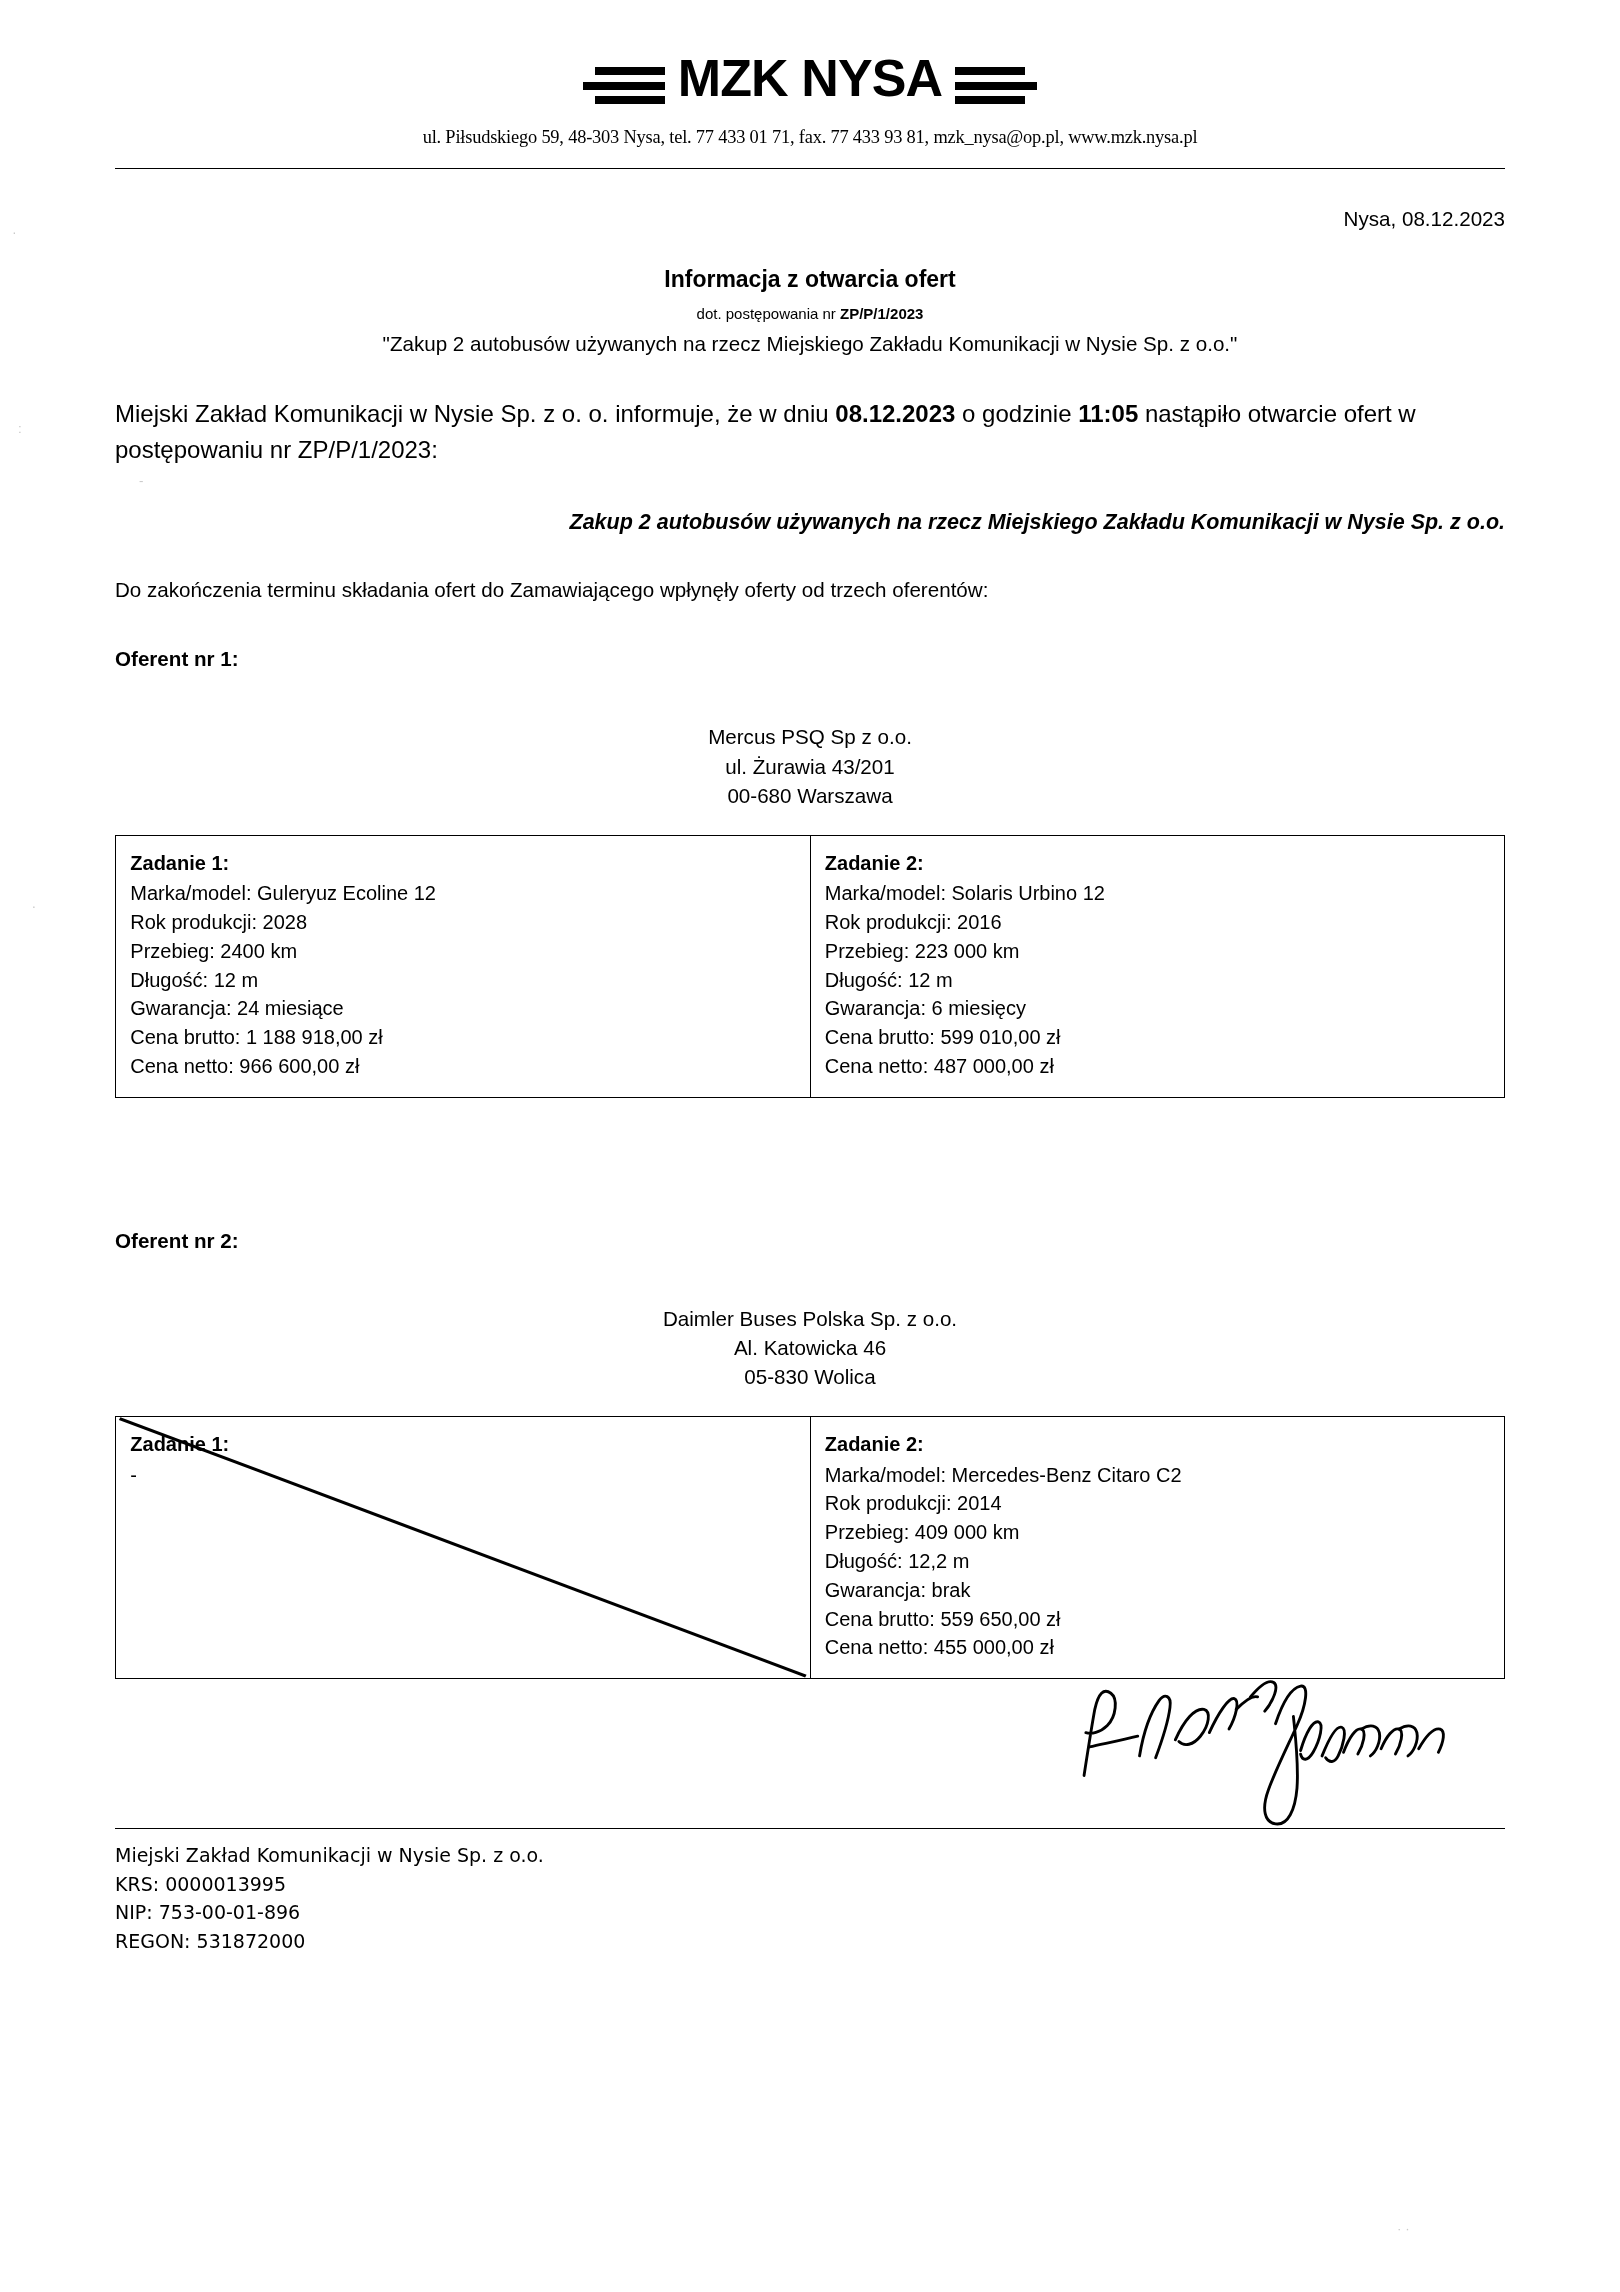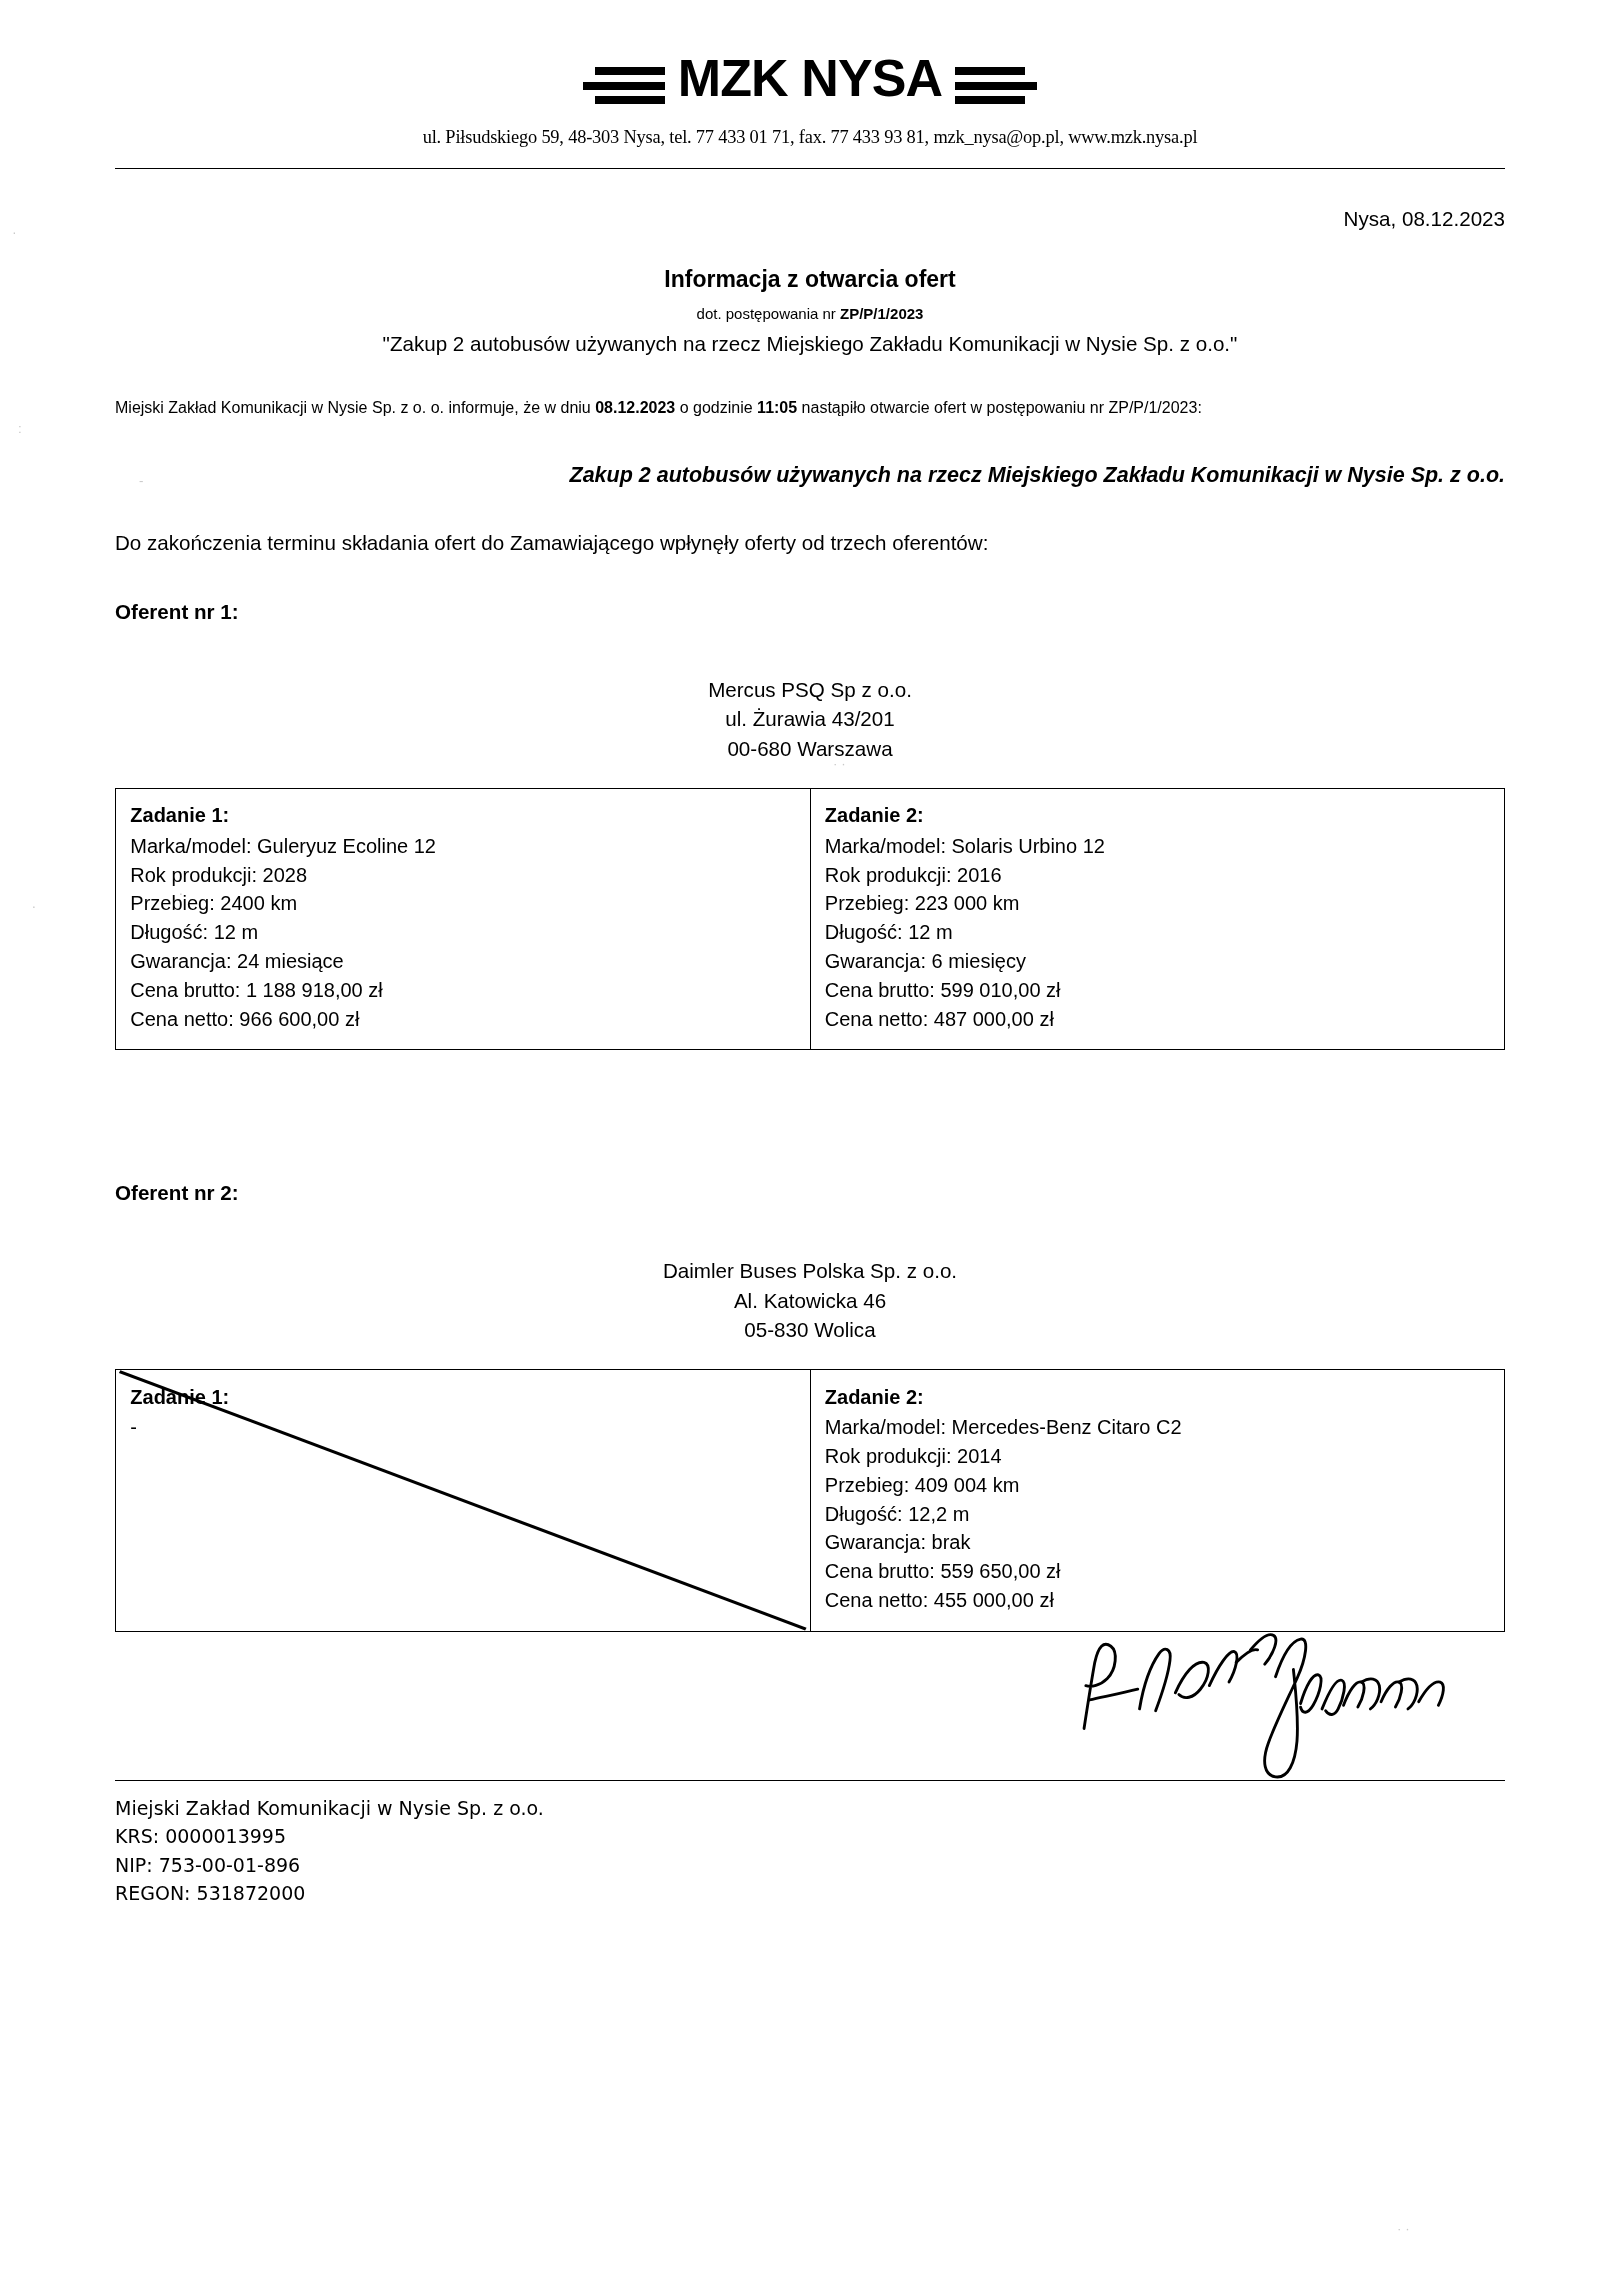--- a/index.html
+++ b/index.html
@@ -89,21 +89,21 @@
   .title-sub {
     font-size: 15px;
     margin-top: 8px;
   }
   .title-sub b { font-weight: bold; }
   .title-quote {
     font-size: 20.6px;
     margin-top: 4.5px;
   }
   .para {
-    font-size: 16px;
+    font-size: 24px;
     margin-top: 38px;
     line-height: 1.48;
     text-align: left;
   }
   .para b { font-weight: bold; }
   .subject {
     text-align: right;
     font-weight: bold;
     font-style: italic;
     font-size: 21.5px;
@@ -277,21 +277,21 @@
         <span class="task-title">Zadanie 1:</span>
         <span class="task-line">-</span>
         <svg class="strike-svg" viewBox="0 0 760 345" preserveAspectRatio="none">
           <line x1="4" y1="2" x2="756" y2="343" stroke="#000" stroke-width="4"></line>
         </svg>
       </td>
       <td>
         <span class="task-title">Zadanie 2:</span>
         <span class="task-line">Marka/model: Mercedes-Benz Citaro C2</span>
         <span class="task-line">Rok produkcji: 2014</span>
-        <span class="task-line">Przebieg: 409 004 km</span>
+        <span class="task-line">Przebieg: 409 000 km</span>
         <span class="task-line">Długość: 12,2 m</span>
         <span class="task-line">Gwarancja: brak</span>
         <span class="task-line">Cena brutto: 559 650,00 zł</span>
         <span class="task-line">Cena netto: 455 000,00 zł</span>
       </td>
     </tr>
   </tbody>
     </table>
 
   <div class="signature-area">

